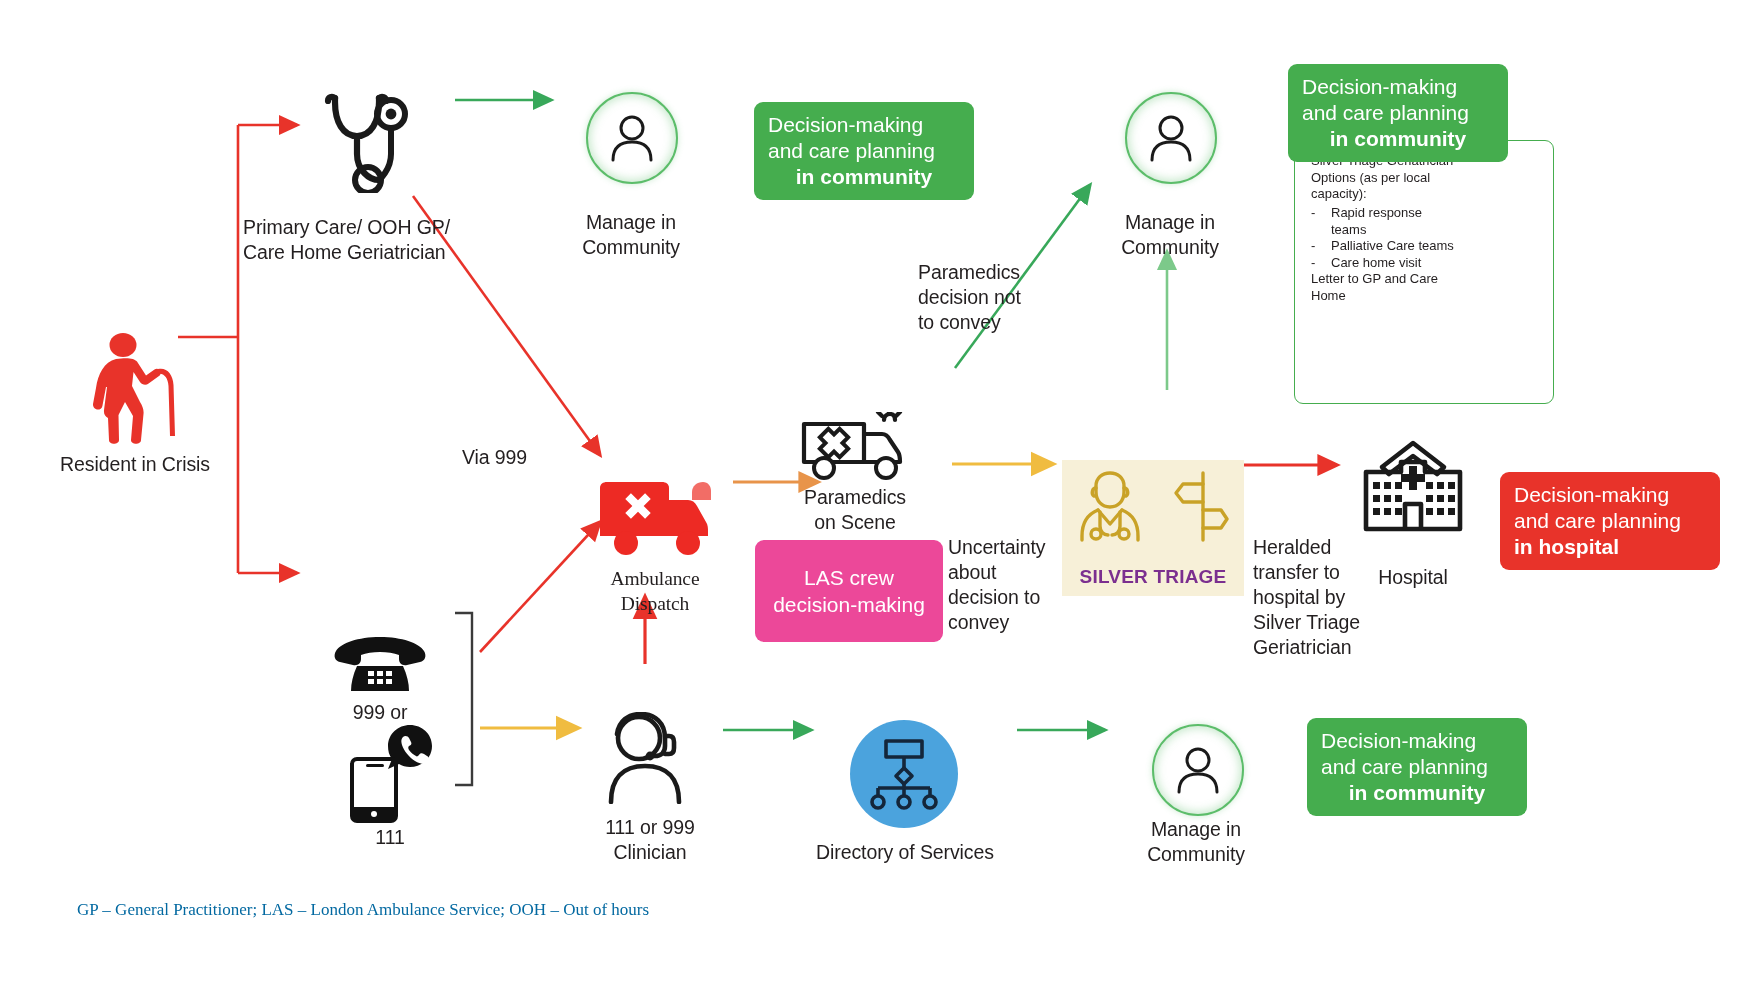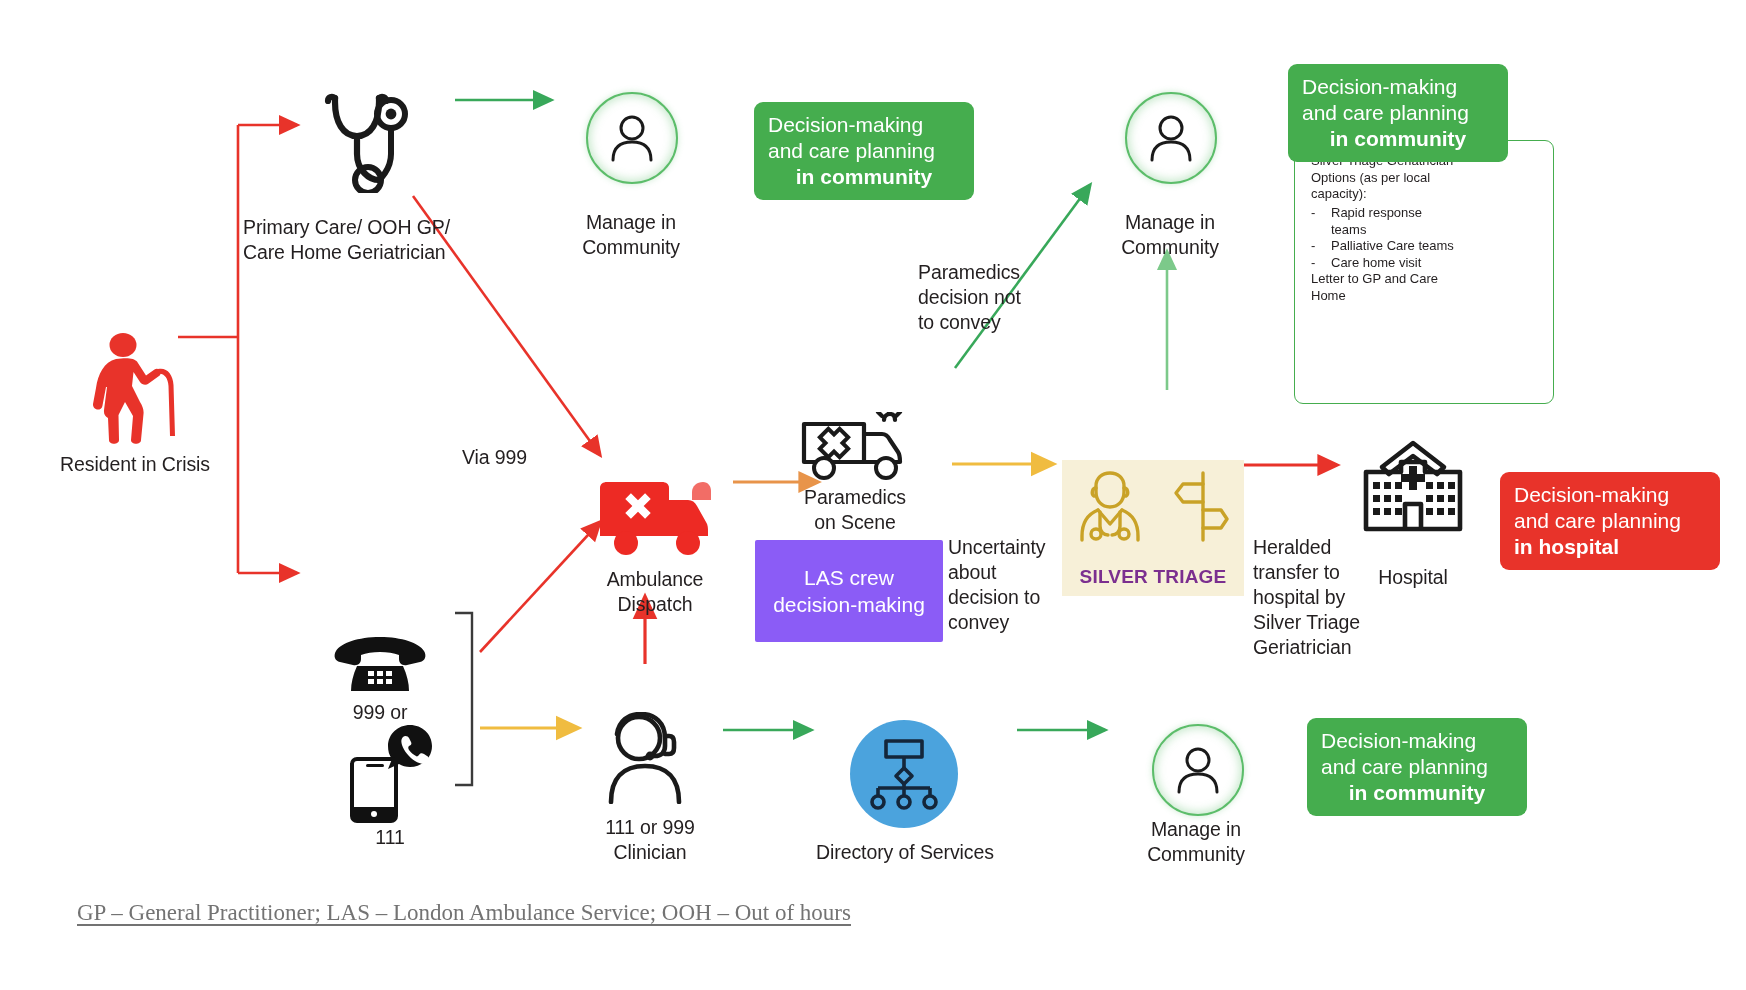--- a/index.html
+++ b/index.html
@@ -5,35 +5,35 @@
   html,body{margin:0;padding:0;background:#ffffff;}
   body{font-family:"Liberation Sans",sans-serif;}
   #canvas{position:relative;width:1746px;height:990px;background:#fff;overflow:hidden;}
   .abs{position:absolute;margin-top:40px;}
   .lbl{color:#231f20;font-size:19.5px;line-height:1.28;letter-spacing:-0.1px;}
   .lbl.c{text-align:center;}
   .badge{color:#fff;border-radius:9px;padding:10px 14px;font-size:21px;line-height:1.24;}
   .badge .b{font-weight:bold;}
   .green{background:#45ad4e;}
   .red{background:#e8332a;}
-  .yellowbox{background:#8b5cf6;color:#fff;border-radius:2px;font-size:21px;line-height:1.3;
+  .yellowbox{background:#ec4899;color:#fff;border-radius:9px;font-size:21px;line-height:1.3;
              display:flex;align-items:center;justify-content:center;text-align:center;}
   .panel{border:1.6px solid #45ad4e;border-radius:9px;background:#fff;}
   .panel .ptxt{color:#231f20;font-size:13px;line-height:1.28;padding:12px 14px 10px 16px;}
   .panel ul{margin:2px 0 0 0;padding:0;list-style:none;}
   .panel li{display:flex;gap:10px;}
   .panel li .d{width:10px;flex:0 0 10px;}
   .stbox{background:#f7f0d8;display:flex;align-items:flex-start;justify-content:space-around;padding-top:10px;}
   .stlabel{position:absolute;left:0;right:0;bottom:8px;text-align:center;color:#7b2f8f;
            font-weight:bold;font-size:19px;letter-spacing:0.2px;}
   .ico svg{display:block;}
   .pcircle{border-radius:50%;border:2.4px solid #5cbd6a;box-shadow:0 0 10px 2px rgba(92,189,106,.35) inset,0 0 6px rgba(92,189,106,.3);
            display:flex;align-items:center;justify-content:center;background:#fff;}
-  .foot{color:#737373;font-family:"Liberation Serif",serif;font-size:23px;
-        text-decoration:underline;text-underline-offset:4px;}
+  .foot{color:#0369a1;font-family:"Liberation Serif",serif;font-size:17px;
+        text-underline-offset:4px;}
   .fig{font-family:"Liberation Serif",serif;font-size:24px;color:#000;}
   .fig .n{font-weight:bold;}
   svg.arrowlayer{position:absolute;left:0;top:0;pointer-events:none;}
 </style>
 </head>
 <body>
 
 <div id="canvas">
 
   <svg class="arrowlayer" width="1746" height="990">
@@ -196,21 +196,21 @@
       <g fill="#ed2a24">
         <path d="M4 8 C4 4 7 2 11 2 L66 2 C70 2 73 4 73 8 L73 56 L4 56 Z"></path>
         <path d="M73 20 L92 20 C96 20 99 22 101 26 L110 42 C112 45 112 48 112 52 L112 56 L73 56 Z"></path>
         <path d="M96 12 C96 6 101 2 107 2 C112 2 115 6 115 11 L115 20 L96 20 Z" fill="#f26d66"></path>
       </g>
       <path d="M38 12 L46 12 L46 22 L56 22 L56 30 L46 30 L46 40 L38 40 L38 30 L28 30 L28 22 L38 22 Z" fill="#ffffff" transform="rotate(45 42 26)"></path>
       <circle cx="30" cy="63" r="12" fill="#ed2a24"></circle>
       <circle cx="92" cy="63" r="12" fill="#ed2a24"></circle>
     </svg>
   </div>
-  <div class="abs lbl c" style="left:570px;top:527px;width:170px;">
+  <div class="abs lbl c" style="left:570px;top:527px;width:170px;font-family:Liberation Serif, serif;">
     <div>Ambulance</div>
     <div>Dispatch</div>
   </div>
 
   <div class="abs ico" style="left:798px;top:372px;">
     <svg width="112" height="70" viewBox="0 0 112 70">
       <g fill="none" stroke="#1a1a1a" stroke-width="4.2" stroke-linejoin="round" stroke-linecap="round">
         <path d="M6 12 L6 50 M6 12 L66 12 L66 50 L6 50"></path>
         <path d="M66 22 L84 22 C88 22 90 24 92 28 L100 40 C102 43 102 46 102 50 L66 50"></path>
         <path d="M86 8 C86 4 89 2 92 2 C95 2 97 4 97 8"></path>

